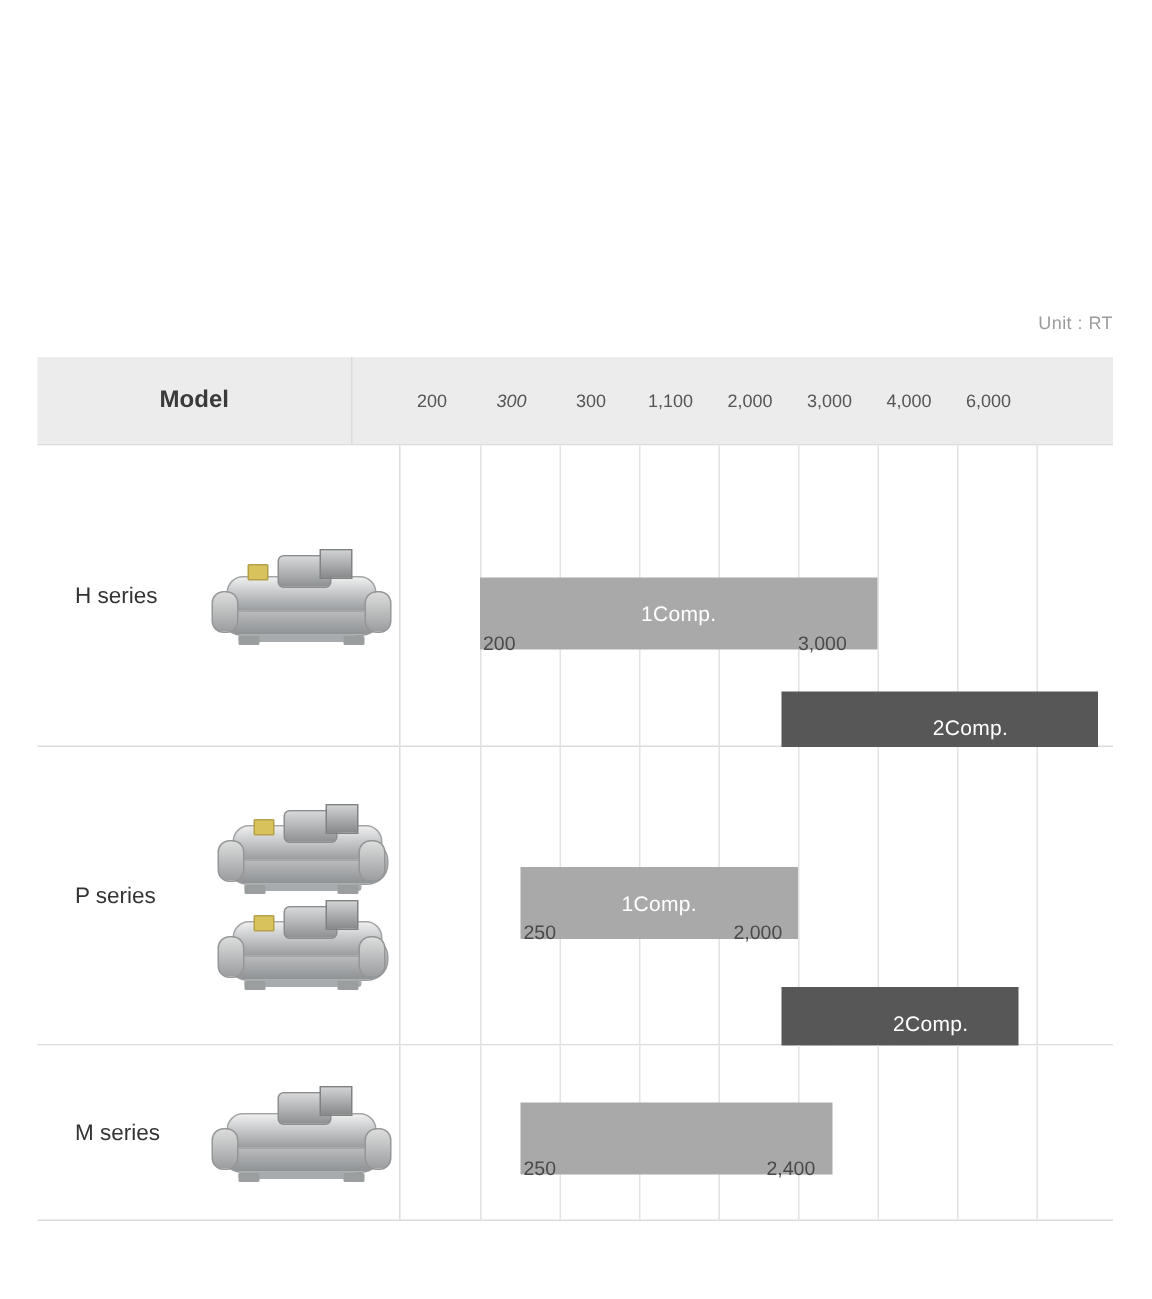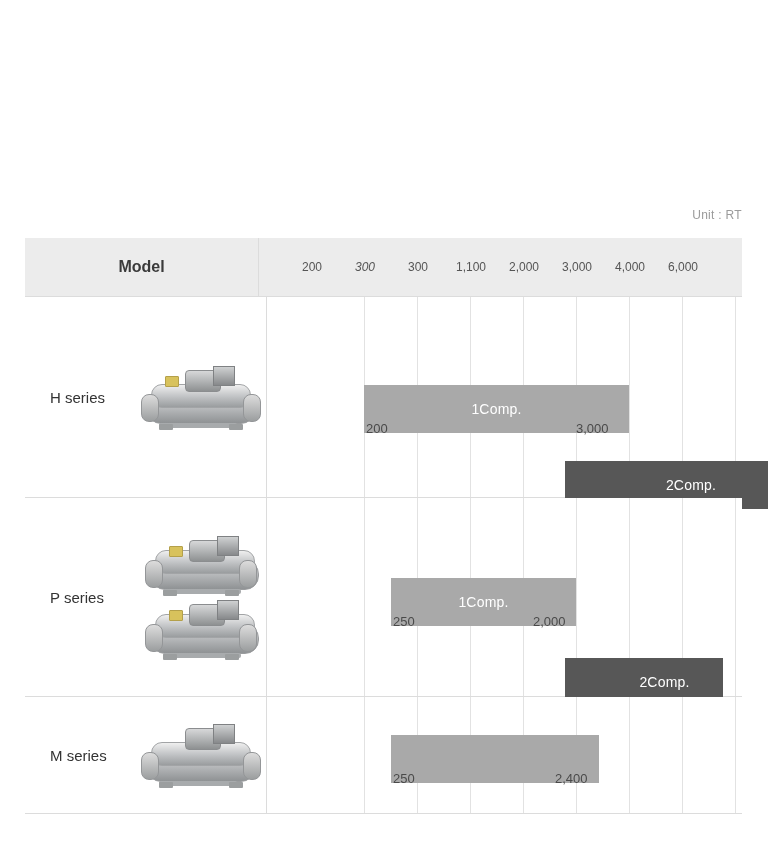--- a/index.html
+++ b/index.html
@@ -36,21 +36,21 @@
   }
 
   
   .header-row {
     display: flex;
     background: #ececec;
     height: 58px;
     border-bottom: 1px solid #dcdcdc;
   }
   .model-head {
-    width: 234px;
+    width: 210px;
     display: flex;
     align-items: center;
     justify-content: center;
     font-size: 16px;
     font-weight: bold;
     color: #3a3a3a;
     border-right: 1px solid #dcdcdc;
     box-sizing: border-box;
   }
   .scale-head {
@@ -69,21 +69,20 @@
     transform: translateX(-50%);
     white-space: nowrap;
   }
 
   
   .series-row {
     display: flex;
     position: relative;
     border-bottom: 1px solid #dcdcdc;
     background: #ffffff;
-    gap: 44px;
   }
   .series-label-cell {
     width: 242px;
     box-sizing: border-box;
     border-right: 1px solid #dcdcdc;
     display: flex;
     align-items: center;
     position: relative;
   }
   .series-name {

